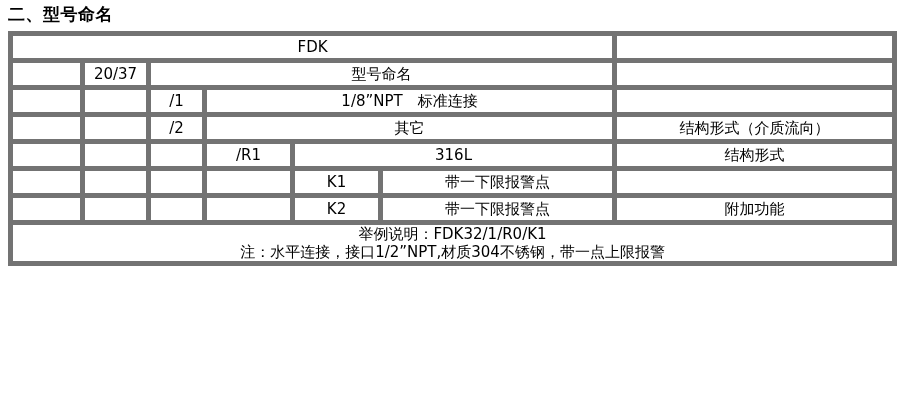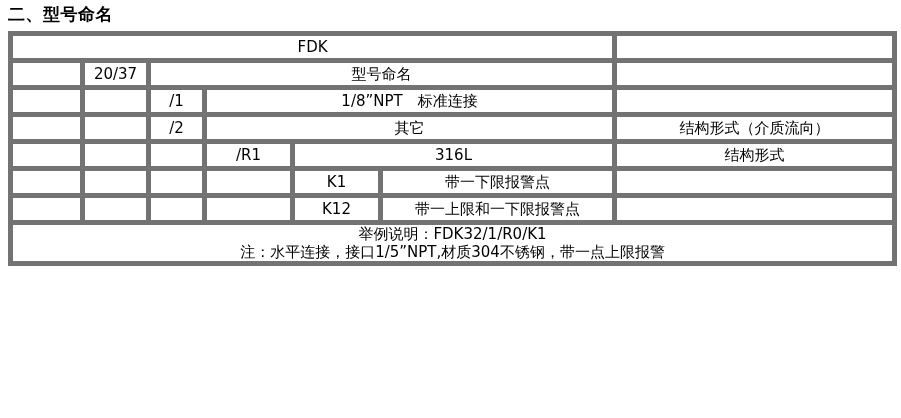--- a/index.html
+++ b/index.html
@@ -132,33 +132,33 @@
       <tr>
         <td class="blank"></td>
         <td class="blank"></td>
         <td class="blank"></td>
         <td class="blank"></td>
         <td>K1</td>
         <td class="pad-left-1">带一下限报警点</td>
         <td></td>
       </tr>
 
-
       <tr>
         <td class="blank"></td>
         <td class="blank"></td>
         <td class="blank"></td>
         <td class="blank"></td>
-        <td>K12</td>
-        <td class="pad-left-1">带一上限和一下限报警点</td>
-        <td></td>
+        <td>K2</td>
+        <td class="pad-left-1">带一下限报警点</td>
+        <td class="cat-cell">附加功能</td>
       </tr>
+
 
       <tr class="note-row">
         <td colspan="7">
           <span class="note-line">举例说明：FDK32/1/R0/K1</span>
-          <span class="note-line">注：水平连接，接口1/5”NPT,材质304不锈钢，带一点上限报警</span>
+          <span class="note-line">注：水平连接，接口1/2”NPT,材质304不锈钢，带一点上限报警</span>
         </td>
       </tr>
     </tbody>
   </table>
 
 </div>
 
 </body></html>

